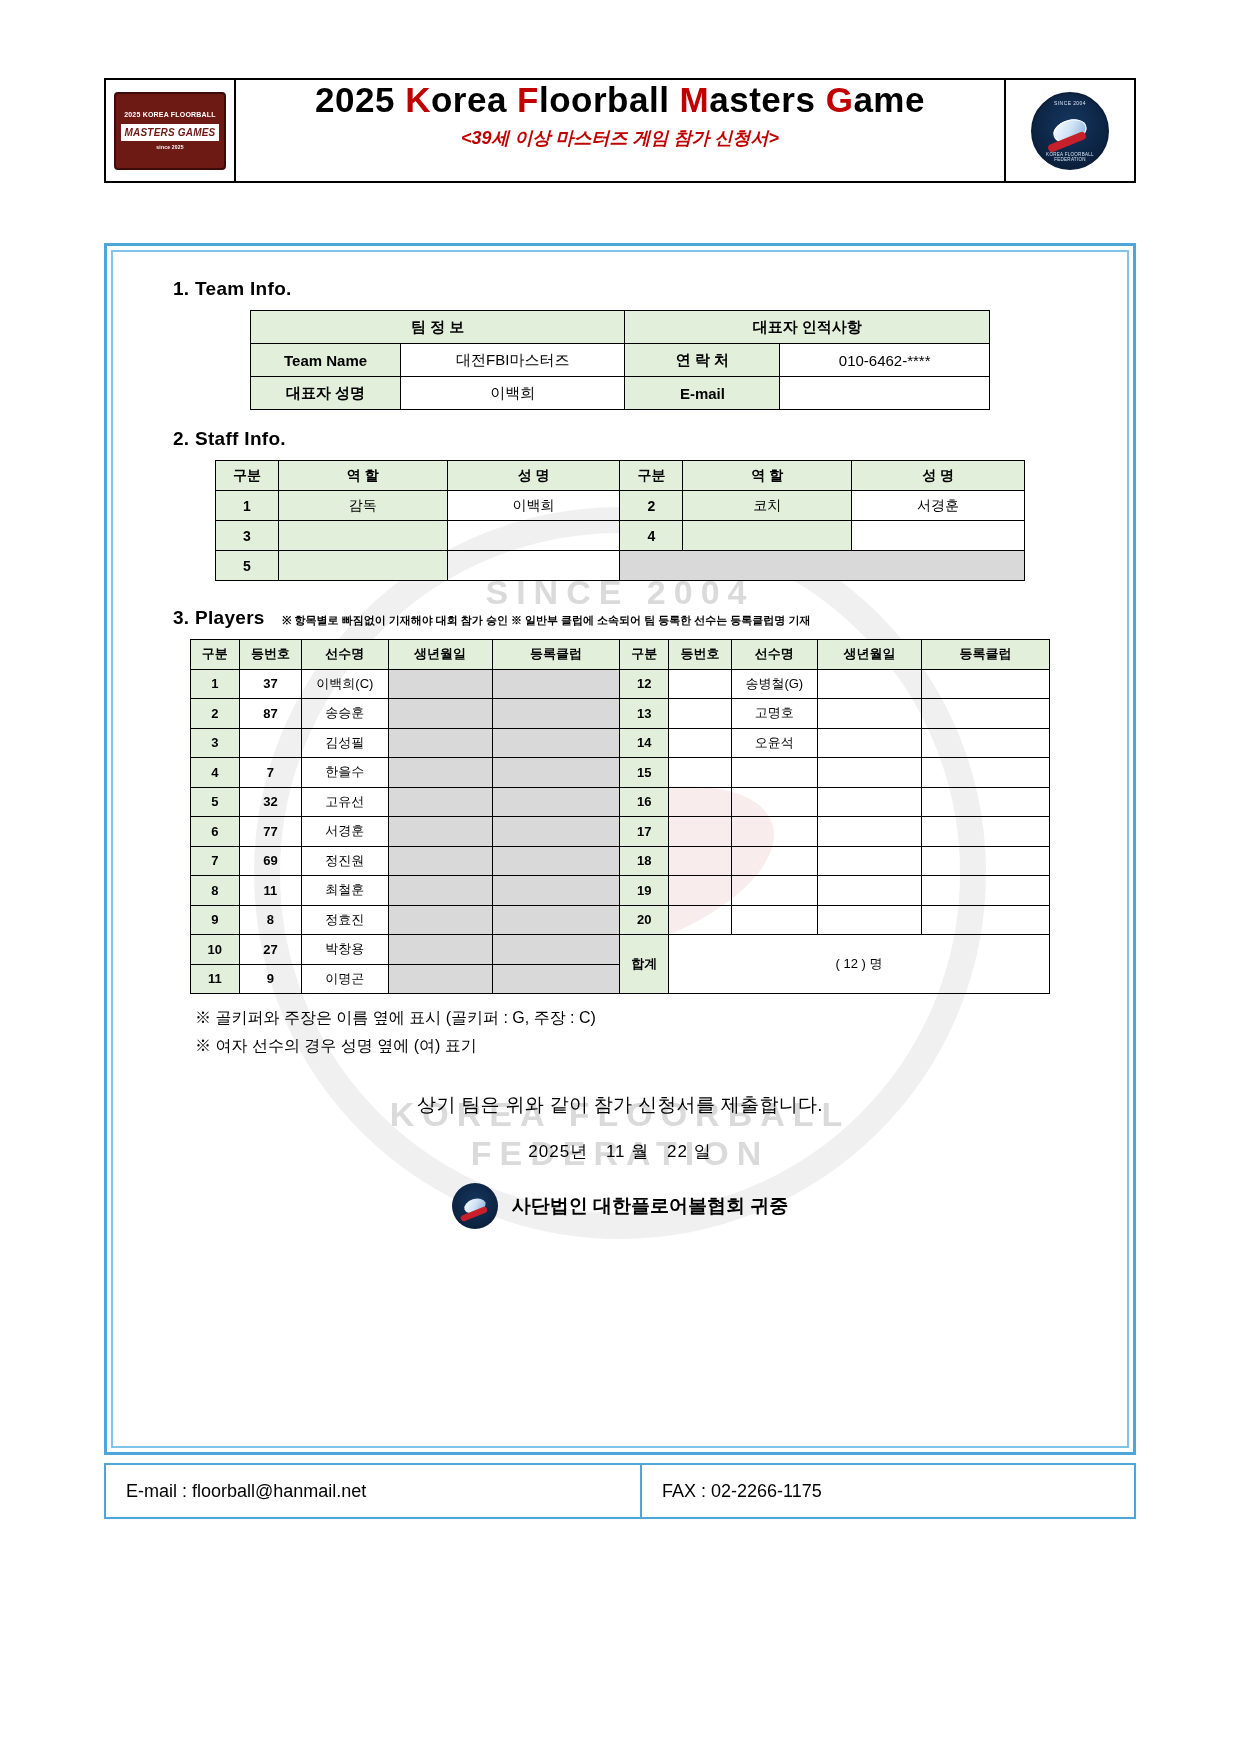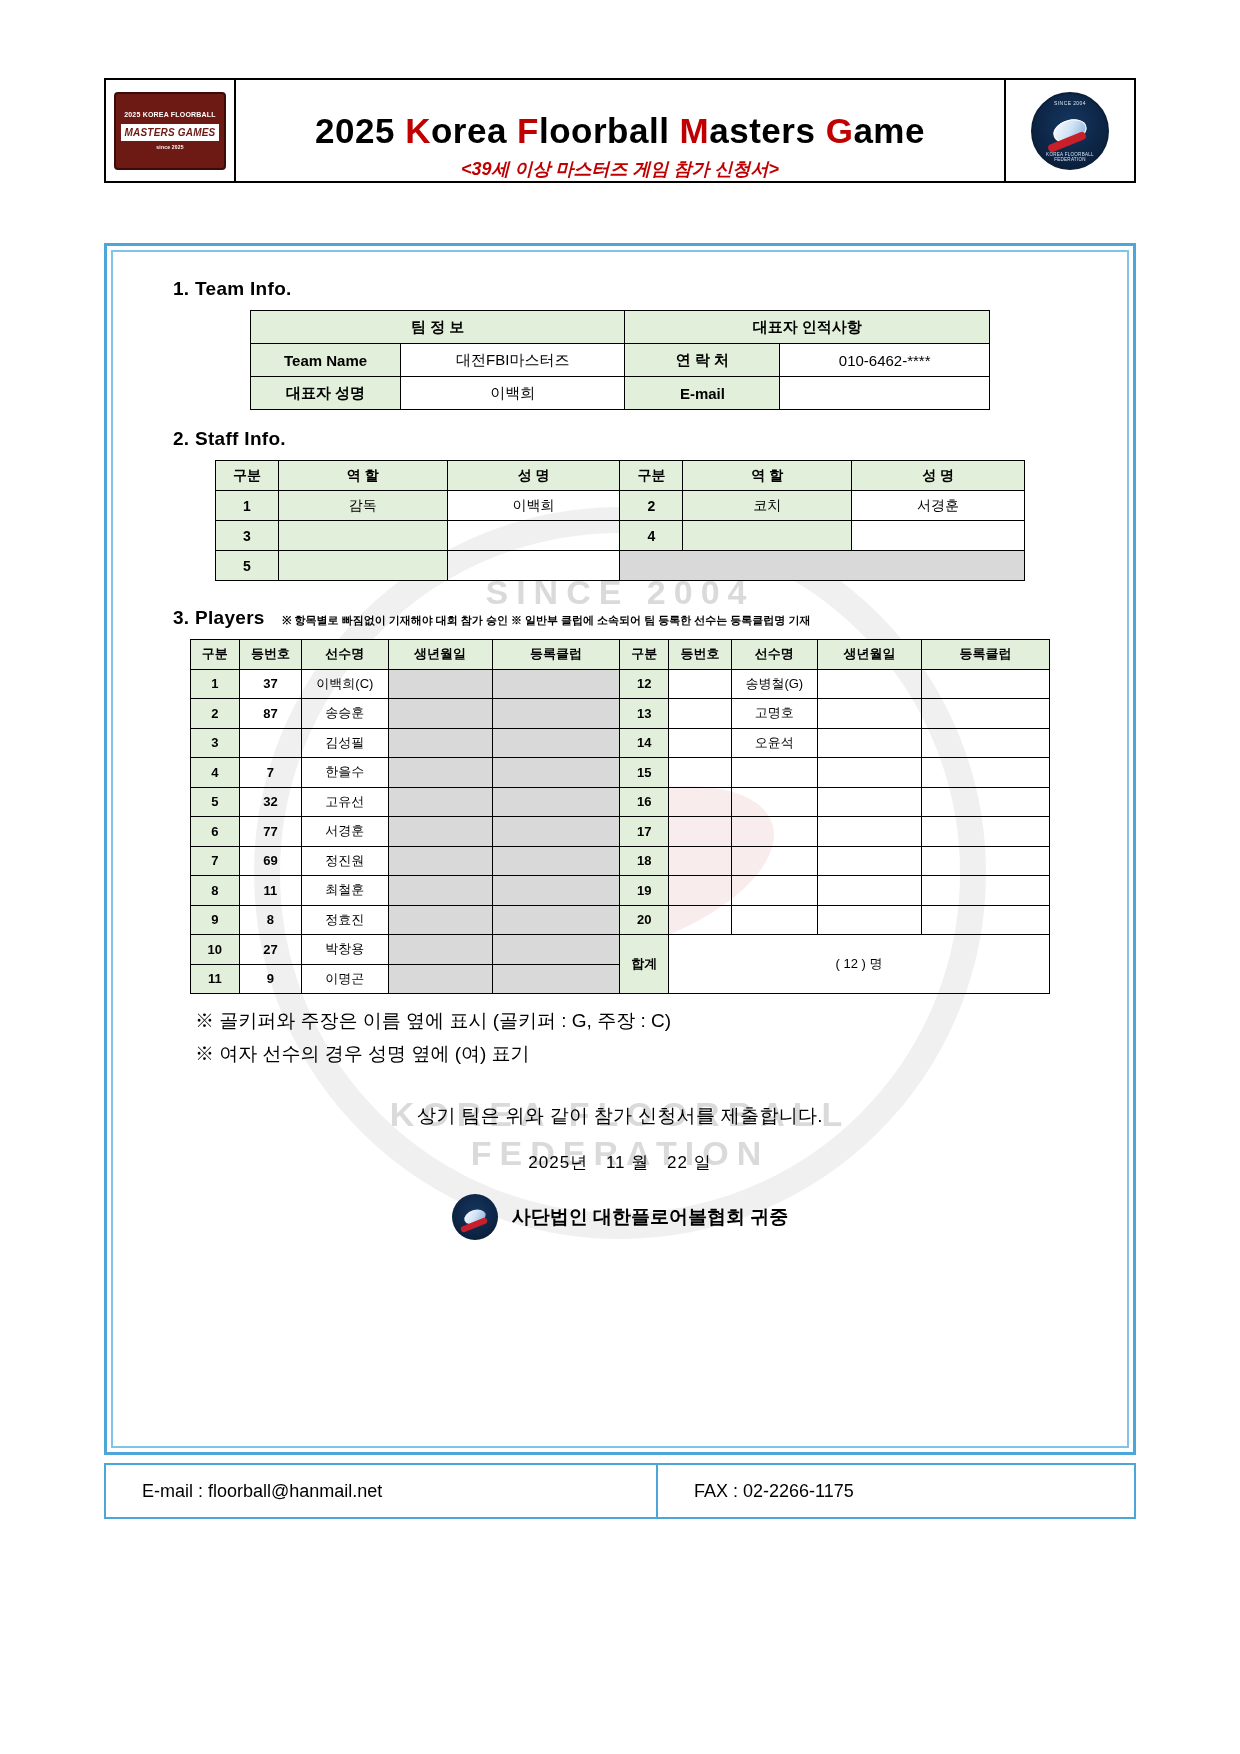--- a/index.html
+++ b/index.html
@@ -116,21 +116,21 @@
     transform: rotate(-22deg);
     top: 44px;
     left: 14px;
     border-radius: 4px;
   }
   .title-box {
     flex: 1;
     display: flex;
     flex-direction: column;
     align-items: center;
-    justify-content: flex-end;
+    justify-content: flex-start;
   }
   .main-title {
     font-size: 35px;
     font-weight: bold;
     letter-spacing: .5px;
     white-space: nowrap;
     margin-bottom: 6px;
   }
   .main-title .r { color: #c00000; }
   .sub-title {
@@ -255,21 +255,21 @@
     margin: 0 auto;
     width: 860px;
   }
   .players-table td { height: 28.5px; font-size: 13px; }
   .players-table .hdr { background: #e2efda; font-weight: bold; font-size: 13px; }
   .players-table .fill { background: #d9d9d9; }
   .players-table .idx { background: #e2efda; font-weight: bold; }
 
   .foot-notes {
     margin: 10px 0 0 52px;
-    font-size: 19px;
+    font-size: 16px;
     line-height: 1.75;
   }
   .statement {
     text-align: center;
     font-size: 19px;
     margin-top: 32px;
     letter-spacing: .3px;
   }
   .date-line {
     text-align: center;
@@ -316,21 +316,21 @@
     width: 1032px;
     height: 56px;
     border: 2px solid #4da6d9;
     box-sizing: border-box;
     display: flex;
     align-items: stretch;
   }
   .footer .cell {
     display: flex;
     align-items: center;
-    padding-left: 36px;
+    padding-left: 20px;
     font-size: 18px;
   }
   .footer .cell.left { width: 50%; border-right: 2px solid #4da6d9; }
   .footer .cell.right { flex: 1; }
 </style>
 </head>
 <body>
 
 <div class="header">
   <div class="logo-box">

